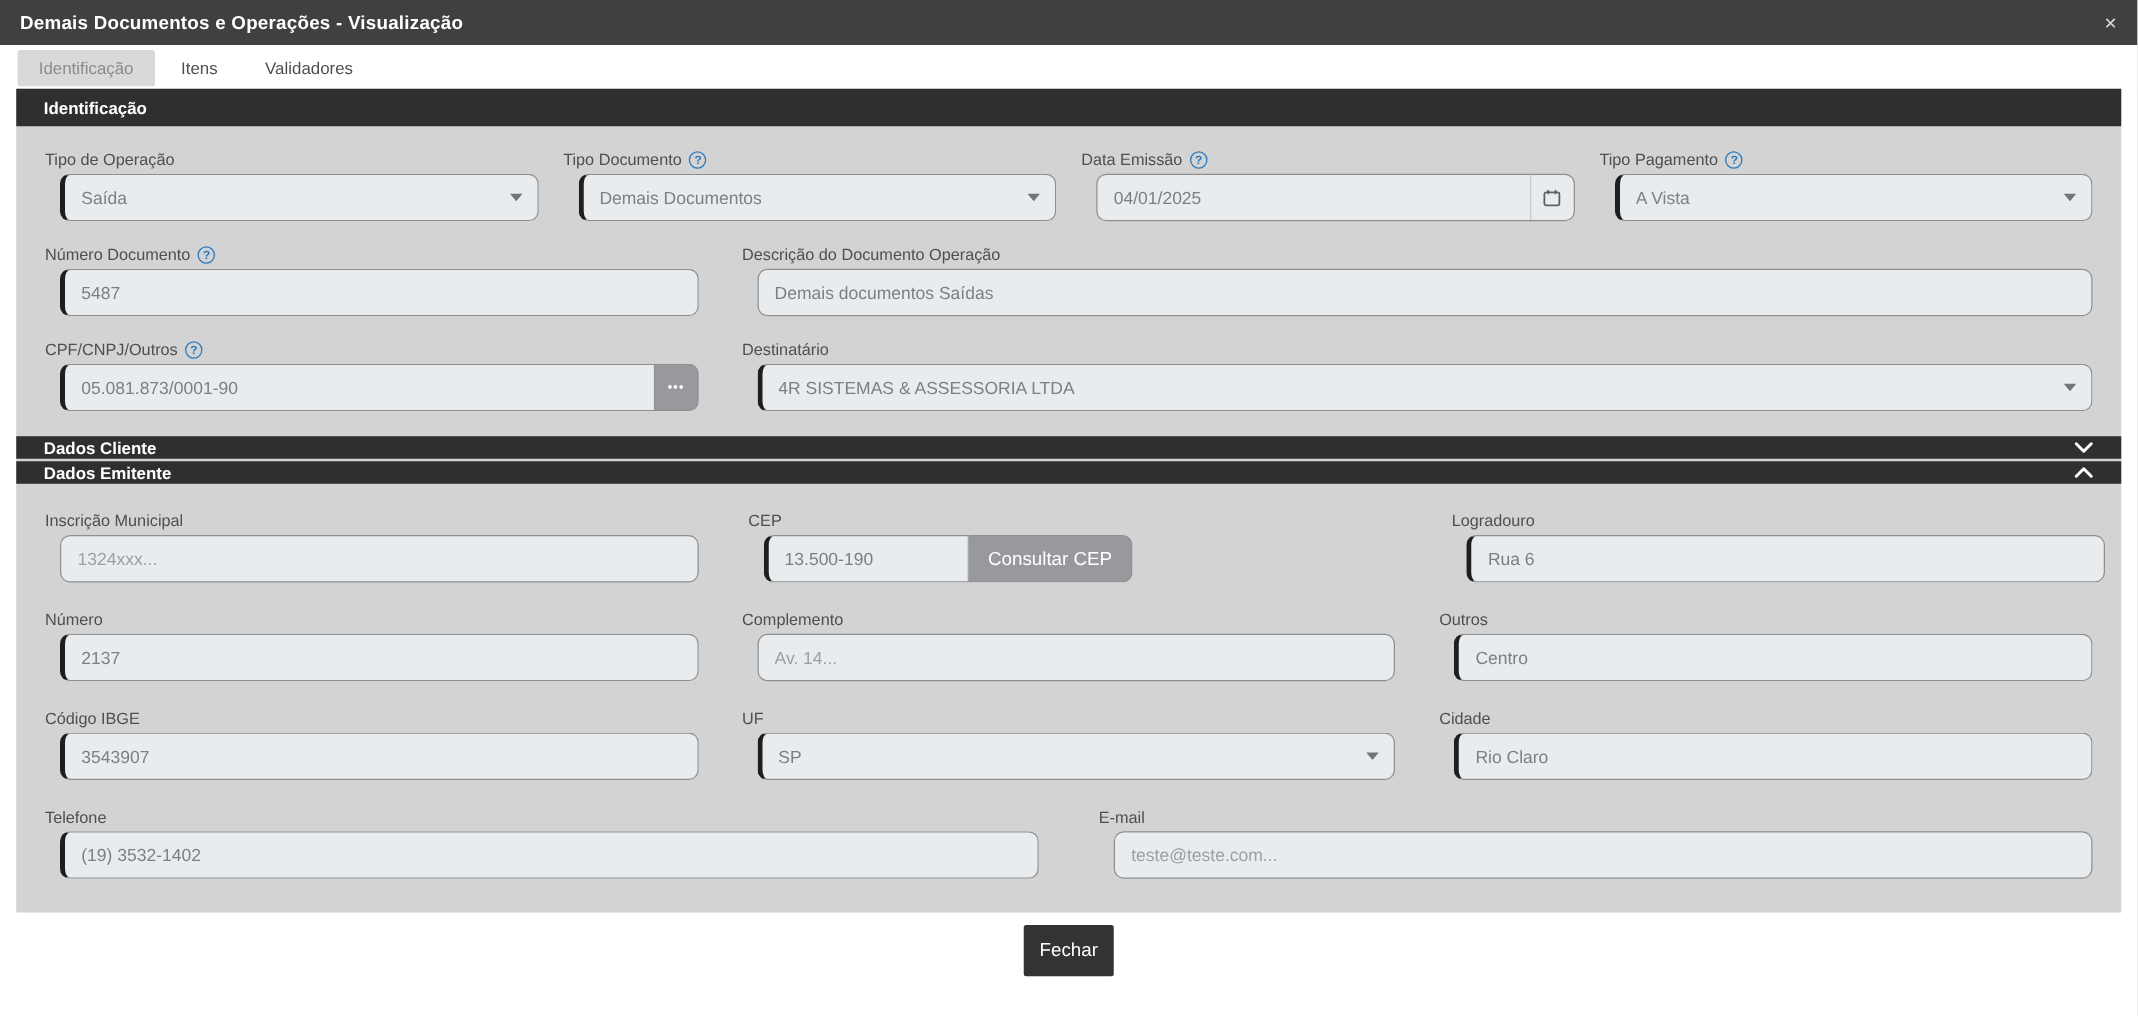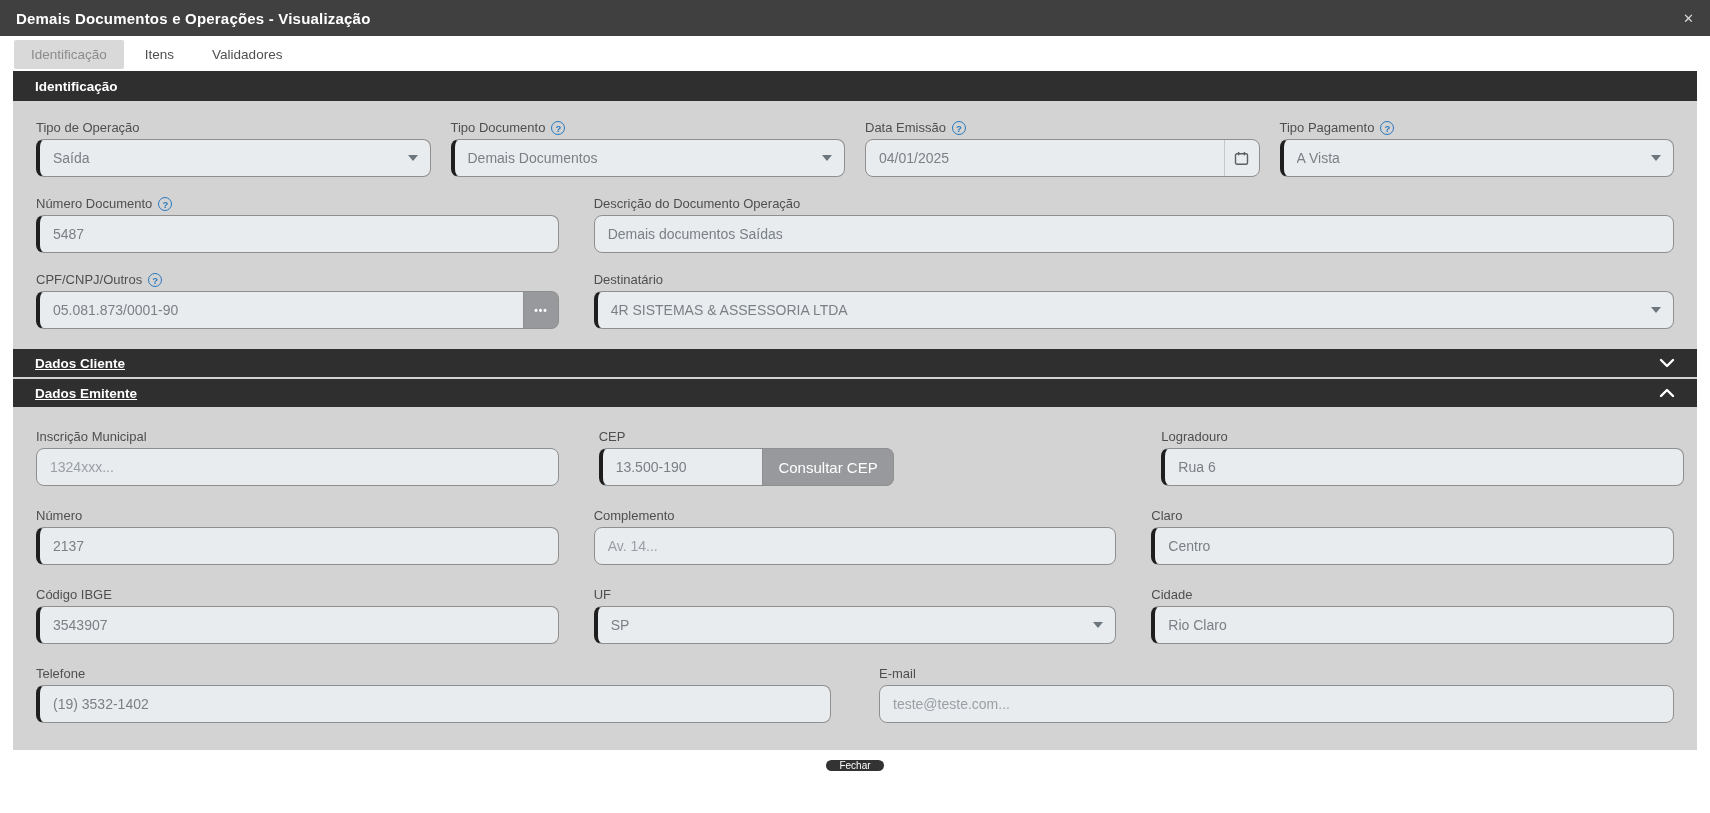--- a/index.html
+++ b/index.html
@@ -53,21 +53,21 @@
     background: #2f2f2f;
     color: #ffffff;
     font-size: 13.5px;
     font-weight: bold;
     display: flex;
     align-items: center;
     justify-content: space-between;
     padding: 0 22px;
     height: 30px;
   }
-  .section-header.accordion { height: 28px; margin-top: 2px; cursor: pointer; text-decoration: underline; }
+  .section-header.accordion { height: 18px; margin-top: 2px; cursor: pointer; }
   .section-header .chev { display: flex; align-items: center; }
 
   .form-area { padding: 0 23px; }
   .row { display: flex; gap: 20px; margin-top: 19px; }
   .row.g35 { gap: 35px; }
   .row.g50 { gap: 48px; }
   .f1 { flex: 1; min-width: 0; }
   .col3 { width: calc((100% - 70px) / 3); flex: none; min-width: 0; }
 
   .field-label {
@@ -84,21 +84,21 @@
     color: #2879bd;
     border-radius: 50%;
     font-size: 9.5px;
     font-weight: bold;
     line-height: 13px;
     text-align: center;
     cursor: pointer;
     flex: none;
   }
 
-  .input-wrap { position: relative; display: flex; height: 38px; }
+  .input-wrap { position: relative; display: flex; height: 38px; margin-left: 12px; }
   .field-input {
     flex: 1;
     min-width: 0;
     background: #e8ecef;
     border: 1px solid #8f8f8f;
     border-radius: 8px;
     padding: 0 13px;
     font-size: 14px;
     color: #7b8086;
     font-family: "Liberation Sans", sans-serif;
@@ -141,24 +141,24 @@
     white-space: nowrap;
   }
   .attached-btn.dots { padding: 0 10px; font-weight: bold; font-size: 10px; letter-spacing: 1px; }
 
   
   .footer { display: flex; justify-content: center; margin-top: 10px; }
   .fechar-btn {
     background: #333333;
     color: #ffffff;
     border: none;
-    border-radius: 12px;
-    font-size: 10px;
+    border-radius: 2px;
+    font-size: 15px;
     font-family: "Liberation Sans", sans-serif;
-    padding: 0 13px;
+    padding: 12px 13px;
     cursor: pointer;
   }
 </style>
 </head>
 <body>
 
 <div class="titlebar">
   <span class="title">Demais Documentos e Operações - Visualização</span>
   <span class="close">✕</span>
 </div>
@@ -339,21 +339,21 @@
         <div class="field-label">
           <span>Complemento</span>
         </div>
         <div class="input-wrap">
           <input class="field-input" readonly="" placeholder="Av. 14..." style="">
         </div>
       </div>
 
       <div class="col3">
         <div class="field-label">
-          <span>Claro</span>
+          <span>Outros</span>
         </div>
         <div class="input-wrap dark-left">
           <input class="field-input" readonly="" value="Centro" style="">
         </div>
       </div>
     </div>
 
     <div class="row g35" style="margin-top:22px;">
       <div class="col3">
         <div class="field-label">

